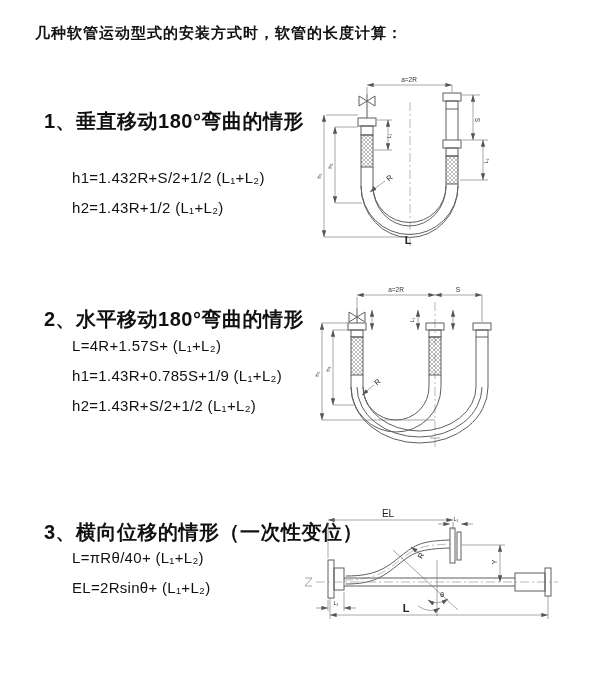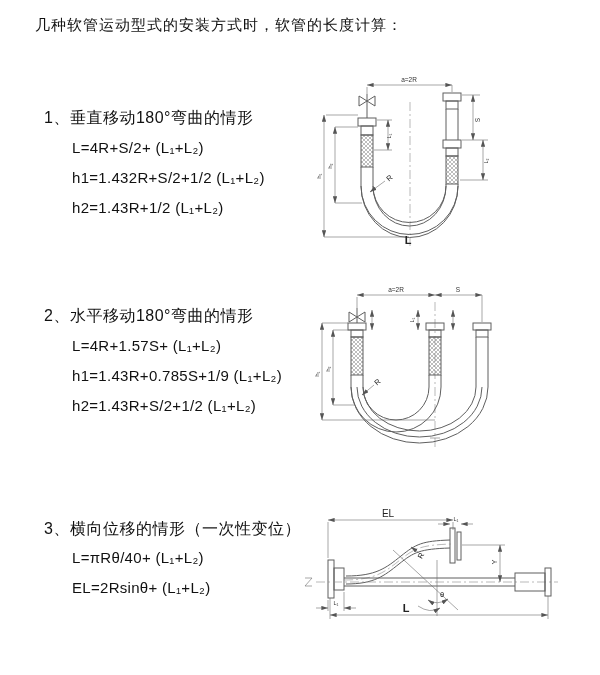--- a/index.html
+++ b/index.html
@@ -1,41 +1,40 @@
 <!DOCTYPE html>
 <html><head>
 <meta charset="utf-8">
 <style>
   html,body{margin:0;padding:0}
   body{width:600px;height:675px;background:#fff;position:relative;overflow:hidden;
        font-family:"Liberation Sans","DejaVu Sans",sans-serif;color:#111}
   .page{position:absolute;inset:0;background:#ffffff}
-  .title{position:absolute;left:35px;top:16px;font-size:15px;font-weight:normal;letter-spacing:1px;white-space:nowrap}
-  .sec-head{position:absolute;left:44px;font-size:16px;font-weight:normal;letter-spacing:0.5px;white-space:nowrap}
+  .title{position:absolute;left:35px;top:24px;font-size:15px;font-weight:bold;letter-spacing:1px;white-space:nowrap}
+  .sec-head{position:absolute;left:44px;font-size:20px;font-weight:bold;letter-spacing:0.5px;white-space:nowrap}
   .formula{position:absolute;left:72px;font-size:15px;letter-spacing:0.3px;white-space:nowrap}
   .diag{position:absolute}
   .ln{stroke:#5f5f5f;fill:none;stroke-width:1}
   .lnf{stroke:#5f5f5f;stroke-width:1}
   .dim{stroke:#6b6b6b;fill:none;stroke-width:0.6}
   .cl{stroke:#8a8a8a;fill:none;stroke-width:0.6;stroke-dasharray:9 3 2 3}
   .dtext{font-family:"Liberation Sans","DejaVu Sans",sans-serif;font-size:6.5px;fill:#333}
   .dtext-sm{font-family:"Liberation Sans","DejaVu Sans",sans-serif;font-size:5.5px;fill:#333}
   .dtext-md{font-family:"Liberation Sans","DejaVu Sans",sans-serif;font-size:7.5px;fill:#222}
   .dtext-lg{font-family:"Liberation Sans","DejaVu Sans",sans-serif;font-size:10px;fill:#222}
   .dtext-xl{font-family:"Liberation Sans","DejaVu Sans",sans-serif;font-size:11px;font-weight:bold;fill:#222}
 </style>
 </head>
 <body>
 
 <div class="page">
 
   <div class="title">几种软管运动型式的安装方式时，软管的长度计算：</div>
 
   <div class="sec-head" style="top:108px">1、垂直移动180°弯曲的情形</div>
-  <div class="formula" style="top:139px">L=4R+S/2+ (L₁+L₂)</div>
   <div class="formula" style="top:169px">h1=1.432R+S/2+1/2 (L₁+L₂)</div>
   <div class="formula" style="top:199px">h2=1.43R+1/2 (L₁+L₂)</div>
 
   <div class="sec-head" style="top:306px">2、水平移动180°弯曲的情形</div>
   <div class="formula" style="top:337px">L=4R+1.57S+ (L₁+L₂)</div>
   <div class="formula" style="top:367px">h1=1.43R+0.785S+1/9 (L₁+L₂)</div>
   <div class="formula" style="top:397px">h2=1.43R+S/2+1/2 (L₁+L₂)</div>
 
   <div class="sec-head" style="top:519px">3、横向位移的情形（一次性变位）</div>
   <div class="formula" style="top:549px">L=πRθ/40+ (L₁+L₂)</div>

